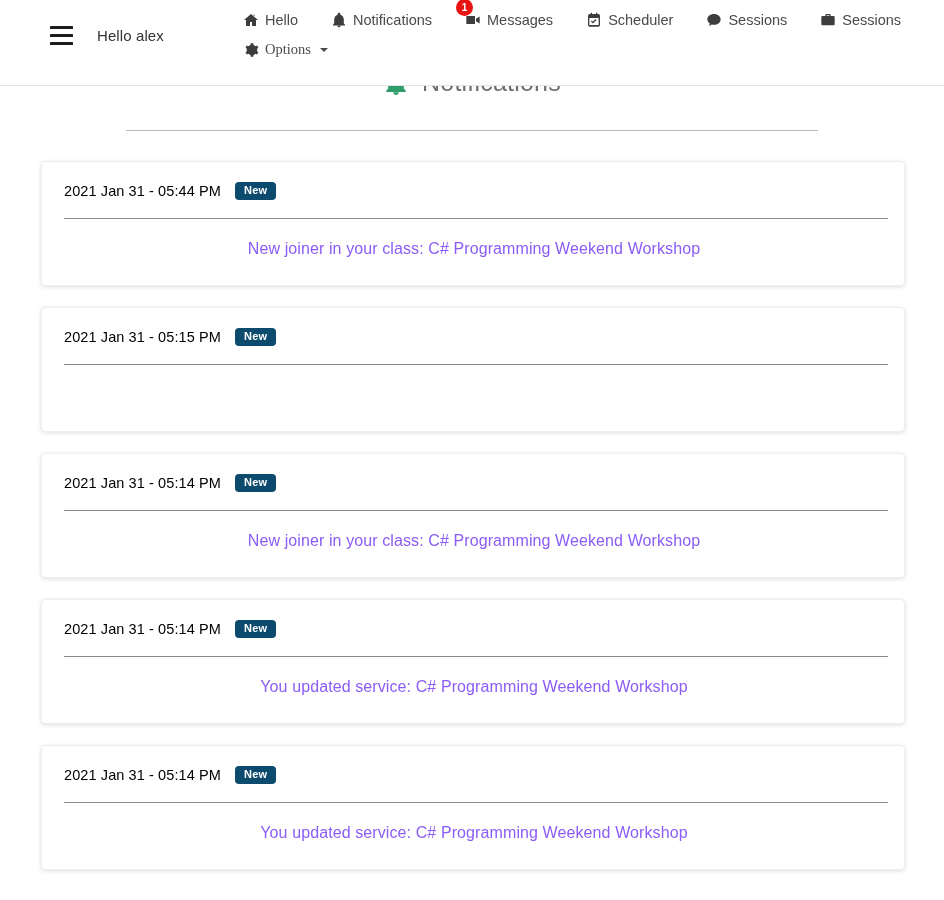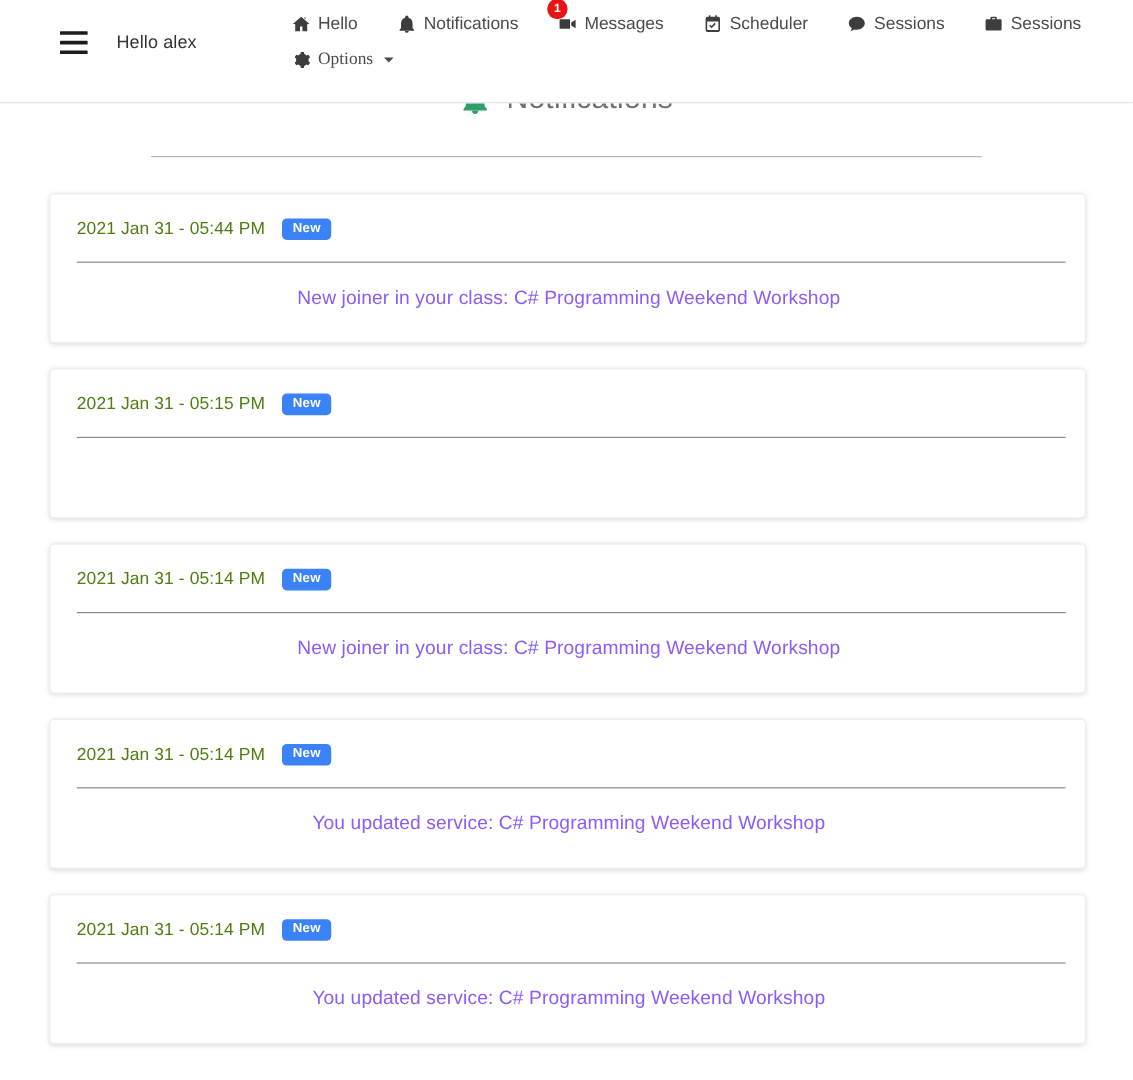--- a/index.html
+++ b/index.html
@@ -186,28 +186,28 @@
 
   .card-head {
     display: flex;
     align-items: center;
     gap: 14px;
     padding-left: 2px;
   }
 
   .card-time {
     font-size: 14.5px;
-    color: #4d7c0f;
+    color: #000000;
     letter-spacing: 0.1px;
     white-space: nowrap;
   }
 
   .badge-new {
     display: inline-block;
-    background: #3b82f6;
+    background: #0c4a6e;
     color: #ffffff;
     font-size: 11px;
     font-weight: bold;
     border-radius: 4px;
     padding: 3px 9px 4px 9px;
     line-height: 1;
     letter-spacing: 0.2px;
   }
 
   .card-rule {

